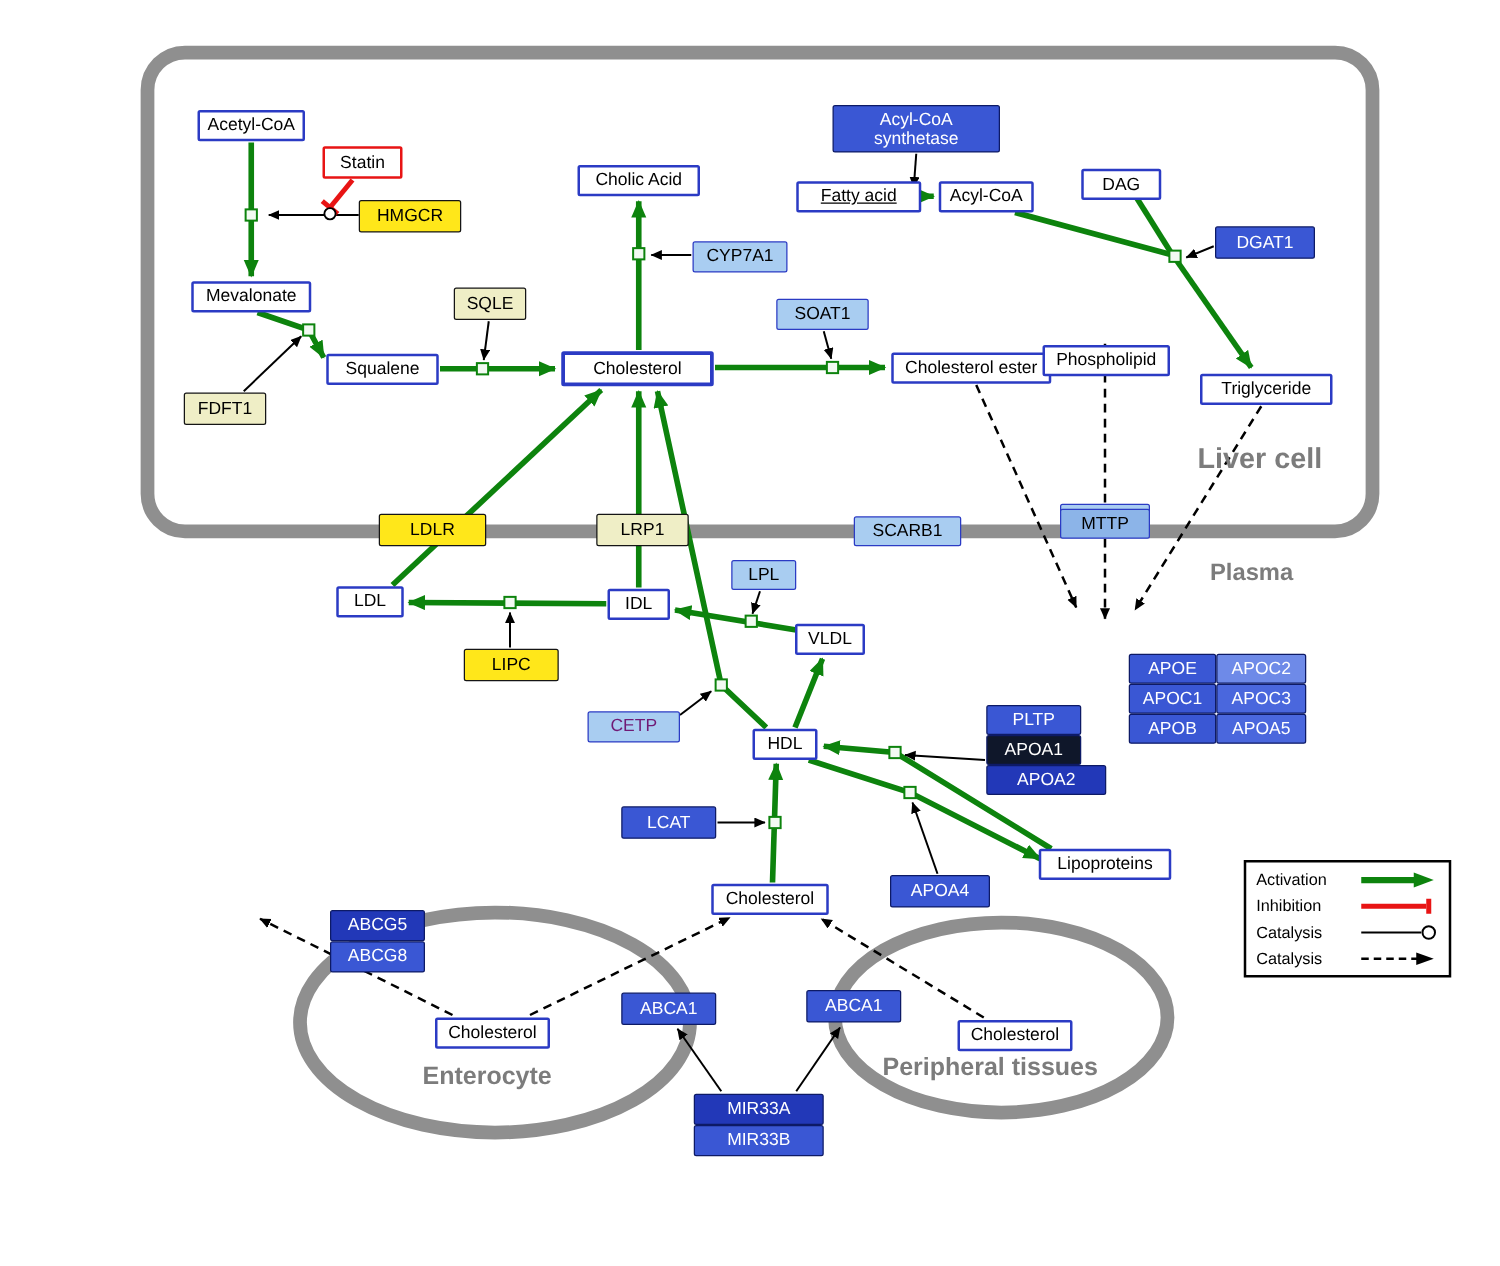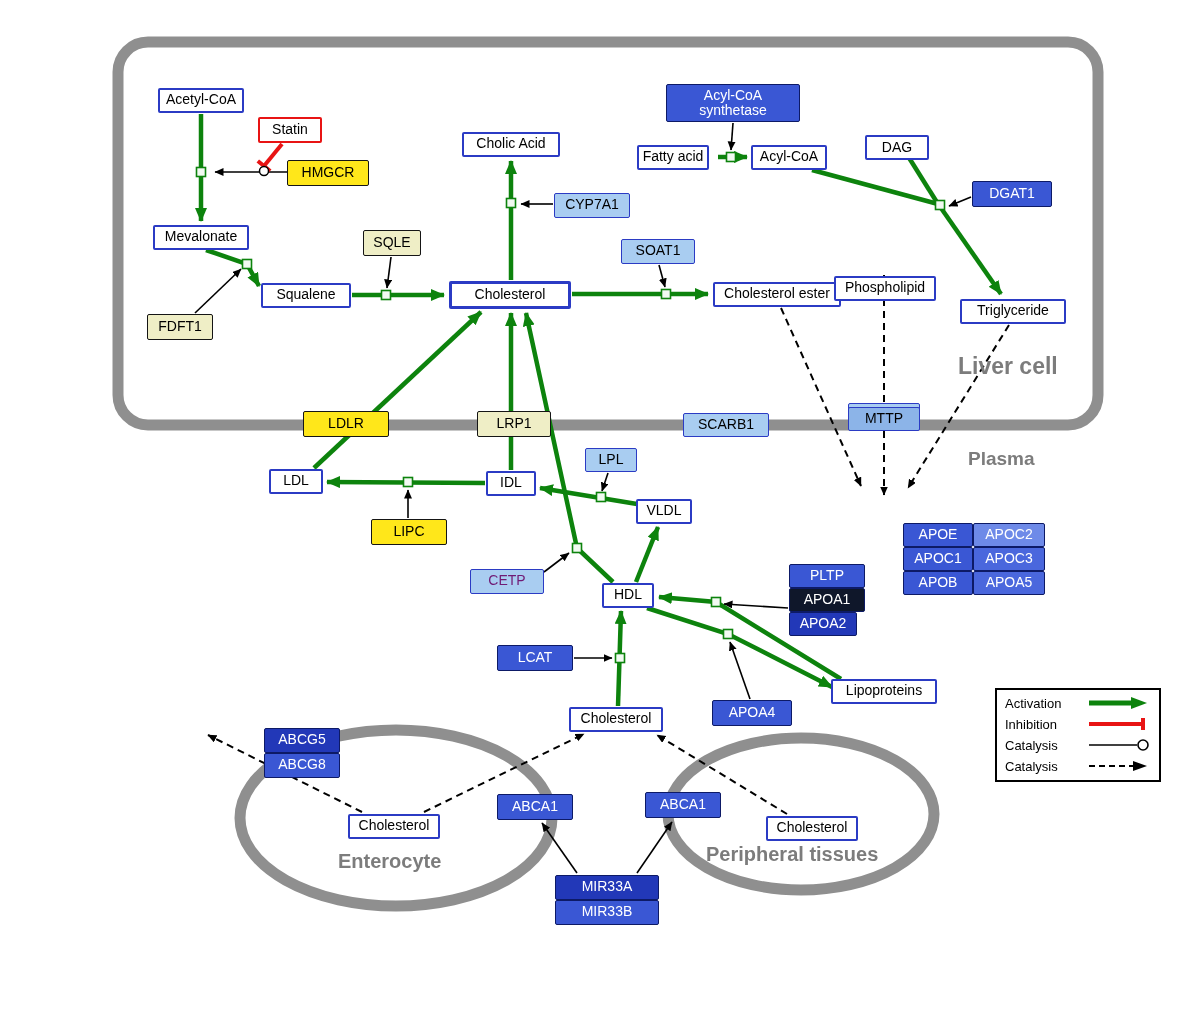--- a/index.html
+++ b/index.html
@@ -6,21 +6,21 @@
   #canvas{position:relative;width:1200px;height:1013px;background:#ffffff;
           font-family:"Liberation Sans",sans-serif;overflow:hidden;}
   #edges{position:absolute;left:0;top:0;z-index:1;}
   #nodes{position:absolute;left:0;top:0;width:100%;height:100%;z-index:2;}
   .node{position:absolute;display:flex;align-items:center;justify-content:center;
         text-align:center;font-size:14px;line-height:1.08;white-space:pre-line;
         box-sizing:border-box;border-radius:2px;}
   .region-label{position:absolute;font-weight:bold;color:#7c7c7c;z-index:1;}
   .legend{position:absolute;left:995px;top:688px;width:166px;border:2px solid #000;
           background:#fff;z-index:3;padding:3px 0;box-sizing:border-box;}
-  .legend-row{display:flex;align-items:flex-start;justify-content:space-between;
+  .legend-row{display:flex;align-items:center;justify-content:space-between;
               padding:3px 8px;font-size:13px;color:#000;}
   .legend-sym{flex:0 0 auto;}
 </style>
 </head>
 <body>
 
 <div id="canvas">
 
   <svg id="edges" width="1200" height="1013">
     <defs>
@@ -99,41 +99,41 @@
       <div class="node" style="left: 147px; top: 314px; width: 66px; height: 26px; background: rgb(239, 238, 198); border: 1.5px solid rgb(21, 21, 21); color: rgb(0, 0, 0);">FDFT1</div>
       <div class="node" style="left: 261px; top: 282.5px; width: 90px; height: 25px; background: rgb(255, 255, 255); border: 2px solid rgb(43, 59, 196); color: rgb(0, 0, 0);">Squalene</div>
       <div class="node" style="left: 363px; top: 230px; width: 58px; height: 26px; background: rgb(239, 238, 198); border: 1.5px solid rgb(21, 21, 21); color: rgb(0, 0, 0);">SQLE</div>
       <div class="node" style="left: 449px; top: 281px; width: 122px; height: 28px; background: rgb(255, 255, 255); border: 3px solid rgb(43, 59, 196); color: rgb(0, 0, 0);">Cholesterol</div>
       <div class="node" style="left: 462px; top: 131.5px; width: 98px; height: 25px; background: rgb(255, 255, 255); border: 2px solid rgb(43, 59, 196); color: rgb(0, 0, 0);">Cholic Acid</div>
       <div class="node" style="left: 554px; top: 192.5px; width: 76px; height: 25px; background: rgb(169, 205, 241); border: 1.5px solid rgb(43, 59, 196); color: rgb(0, 0, 0);">CYP7A1</div>
       <div class="node" style="left: 621px; top: 238.5px; width: 74px; height: 25px; background: rgb(169, 205, 241); border: 1.5px solid rgb(43, 59, 196); color: rgb(0, 0, 0);">SOAT1</div>
       <div class="node" style="left: 713px; top: 281.5px; width: 128px; height: 25px; background: rgb(255, 255, 255); border: 2px solid rgb(43, 59, 196); color: rgb(0, 0, 0);">Cholesterol ester</div>
       <div class="node" style="left: 666px; top: 84px; width: 134px; height: 38px; background: rgb(58, 87, 212); border: 1.5px solid rgb(13, 26, 102); color: rgb(255, 255, 255);">Acyl-CoA
 synthetase</div>
-      <div class="node" style="left: 637px; top: 144.5px; width: 72px; height: 25px; background: rgb(255, 255, 255); border: 2px solid rgb(43, 59, 196); color: rgb(0, 0, 0);">Fatty acid</div>
+      <div class="node" style="left: 637px; top: 144.5px; width: 100px; height: 25px; background: rgb(255, 255, 255); border: 2px solid rgb(43, 59, 196); color: rgb(0, 0, 0); text-decoration: underline;">Fatty acid</div>
       <div class="node" style="left: 751px; top: 144.5px; width: 76px; height: 25px; background: rgb(255, 255, 255); border: 2px solid rgb(43, 59, 196); color: rgb(0, 0, 0);">Acyl-CoA</div>
       <div class="node" style="left: 865px; top: 135px; width: 64px; height: 25px; background: rgb(255, 255, 255); border: 2px solid rgb(43, 59, 196); color: rgb(0, 0, 0);">DAG</div>
       <div class="node" style="left: 972px; top: 181px; width: 80px; height: 26px; background: rgb(58, 87, 212); border: 1.5px solid rgb(13, 26, 102); color: rgb(255, 255, 255); text-align: right;">DGAT1</div>
       <div class="node" style="left: 834px; top: 248.5px; width: 102px; height: 25px; background: rgb(255, 255, 255); border: 2px solid rgb(43, 59, 196); color: rgb(0, 0, 0); margin-top: 27px;">Phospholipid</div>
       <div class="node" style="left: 960px; top: 298.5px; width: 106px; height: 25px; background: rgb(255, 255, 255); border: 2px solid rgb(43, 59, 196); color: rgb(0, 0, 0);">Triglyceride</div>
       <div class="node" style="left: 848px; top: 383px; width: 72px; height: 24px; background: rgb(169, 205, 241); border: 1.5px solid rgb(43, 59, 196); color: rgb(0, 0, 0); margin-top: 20px;">PDIA2</div>
       <div class="node" style="left: 848px; top: 407px; width: 72px; height: 24px; background: rgb(140, 180, 232); border: 1.5px solid rgb(43, 59, 196); color: rgb(0, 0, 0);">MTTP</div>
       <div class="node" style="left: 303px; top: 411px; width: 86px; height: 26px; background: rgb(255, 231, 26); border: 1.5px solid rgb(21, 21, 21); color: rgb(0, 0, 0);">LDLR</div>
       <div class="node" style="left: 477px; top: 411px; width: 74px; height: 26px; background: rgb(239, 238, 198); border: 1.5px solid rgb(21, 21, 21); color: rgb(0, 0, 0);">LRP1</div>
       <div class="node" style="left: 683px; top: 413px; width: 86px; height: 24px; background: rgb(169, 205, 241); border: 1.5px solid rgb(43, 59, 196); color: rgb(0, 0, 0);">SCARB1</div>
       <div class="node" style="left: 269px; top: 468.5px; width: 54px; height: 25px; background: rgb(255, 255, 255); border: 2px solid rgb(43, 59, 196); color: rgb(0, 0, 0);">LDL</div>
       <div class="node" style="left: 486px; top: 470.5px; width: 50px; height: 25px; background: rgb(255, 255, 255); border: 2px solid rgb(43, 59, 196); color: rgb(0, 0, 0);">IDL</div>
       <div class="node" style="left: 585px; top: 448px; width: 52px; height: 24px; background: rgb(169, 205, 241); border: 1.5px solid rgb(43, 59, 196); color: rgb(0, 0, 0);">LPL</div>
       <div class="node" style="left: 636px; top: 498.5px; width: 56px; height: 25px; background: rgb(255, 255, 255); border: 2px solid rgb(43, 59, 196); color: rgb(0, 0, 0);">VLDL</div>
       <div class="node" style="left: 371px; top: 519px; width: 76px; height: 26px; background: rgb(255, 231, 26); border: 1.5px solid rgb(21, 21, 21); color: rgb(0, 0, 0);">LIPC</div>
       <div class="node" style="left: 470px; top: 568.5px; width: 74px; height: 25px; background: rgb(169, 205, 241); border: 1.5px solid rgb(43, 59, 196); color: #701a75;">CETP</div>
       <div class="node" style="left: 602px; top: 582.5px; width: 52px; height: 25px; background: rgb(255, 255, 255); border: 2px solid rgb(43, 59, 196); color: rgb(0, 0, 0);">HDL</div>
       <div class="node" style="left: 789px; top: 564px; width: 76px; height: 24px; background: rgb(58, 87, 212); border: 1.5px solid rgb(13, 26, 102); color: rgb(255, 255, 255);">PLTP</div>
       <div class="node" style="left: 789px; top: 588px; width: 76px; height: 24px; background: #0f172a; border: 1.5px solid rgb(13, 26, 102); color: rgb(255, 255, 255);">APOA1</div>
-      <div class="node" style="left: 789px; top: 612px; width: 68px; height: 24px; background: rgb(34, 56, 184); border: 1.5px solid rgb(13, 26, 102); color: rgb(255, 255, 255);">APOA2</div>
+      <div class="node" style="left: 789px; top: 612px; width: 96px; height: 24px; background: rgb(34, 56, 184); border: 1.5px solid rgb(13, 26, 102); color: rgb(255, 255, 255);">APOA2</div>
       <div class="node" style="left: 903px; top: 523px; width: 70px; height: 24px; background: rgb(58, 87, 212); border: 1.5px solid rgb(13, 26, 102); color: rgb(255, 255, 255);">APOE</div>
       <div class="node" style="left: 973px; top: 523px; width: 72px; height: 24px; background: rgb(110, 138, 232); border: 1.5px solid rgb(13, 26, 102); color: rgb(255, 255, 255);">APOC2</div>
       <div class="node" style="left: 903px; top: 547px; width: 70px; height: 24px; background: rgb(58, 87, 212); border: 1.5px solid rgb(13, 26, 102); color: rgb(255, 255, 255);">APOC1</div>
       <div class="node" style="left: 973px; top: 547px; width: 72px; height: 24px; background: rgb(74, 103, 221); border: 1.5px solid rgb(13, 26, 102); color: rgb(255, 255, 255);">APOC3</div>
       <div class="node" style="left: 903px; top: 571px; width: 70px; height: 24px; background: rgb(58, 87, 212); border: 1.5px solid rgb(13, 26, 102); color: rgb(255, 255, 255);">APOB</div>
       <div class="node" style="left: 973px; top: 571px; width: 72px; height: 24px; background: rgb(74, 103, 221); border: 1.5px solid rgb(13, 26, 102); color: rgb(255, 255, 255);">APOA5</div>
       <div class="node" style="left: 497px; top: 645px; width: 76px; height: 26px; background: rgb(58, 87, 212); border: 1.5px solid rgb(13, 26, 102); color: rgb(255, 255, 255);">LCAT</div>
       <div class="node" style="left: 712px; top: 700px; width: 80px; height: 26px; background: rgb(58, 87, 212); border: 1.5px solid rgb(13, 26, 102); color: rgb(255, 255, 255);">APOA4</div>
       <div class="node" style="left: 831px; top: 678.5px; width: 106px; height: 25px; background: rgb(255, 255, 255); border: 2px solid rgb(43, 59, 196); color: rgb(0, 0, 0);">Lipoproteins</div>
       <div class="node" style="left: 569px; top: 706.5px; width: 94px; height: 25px; background: rgb(255, 255, 255); border: 2px solid rgb(43, 59, 196); color: rgb(0, 0, 0);">Cholesterol</div>

